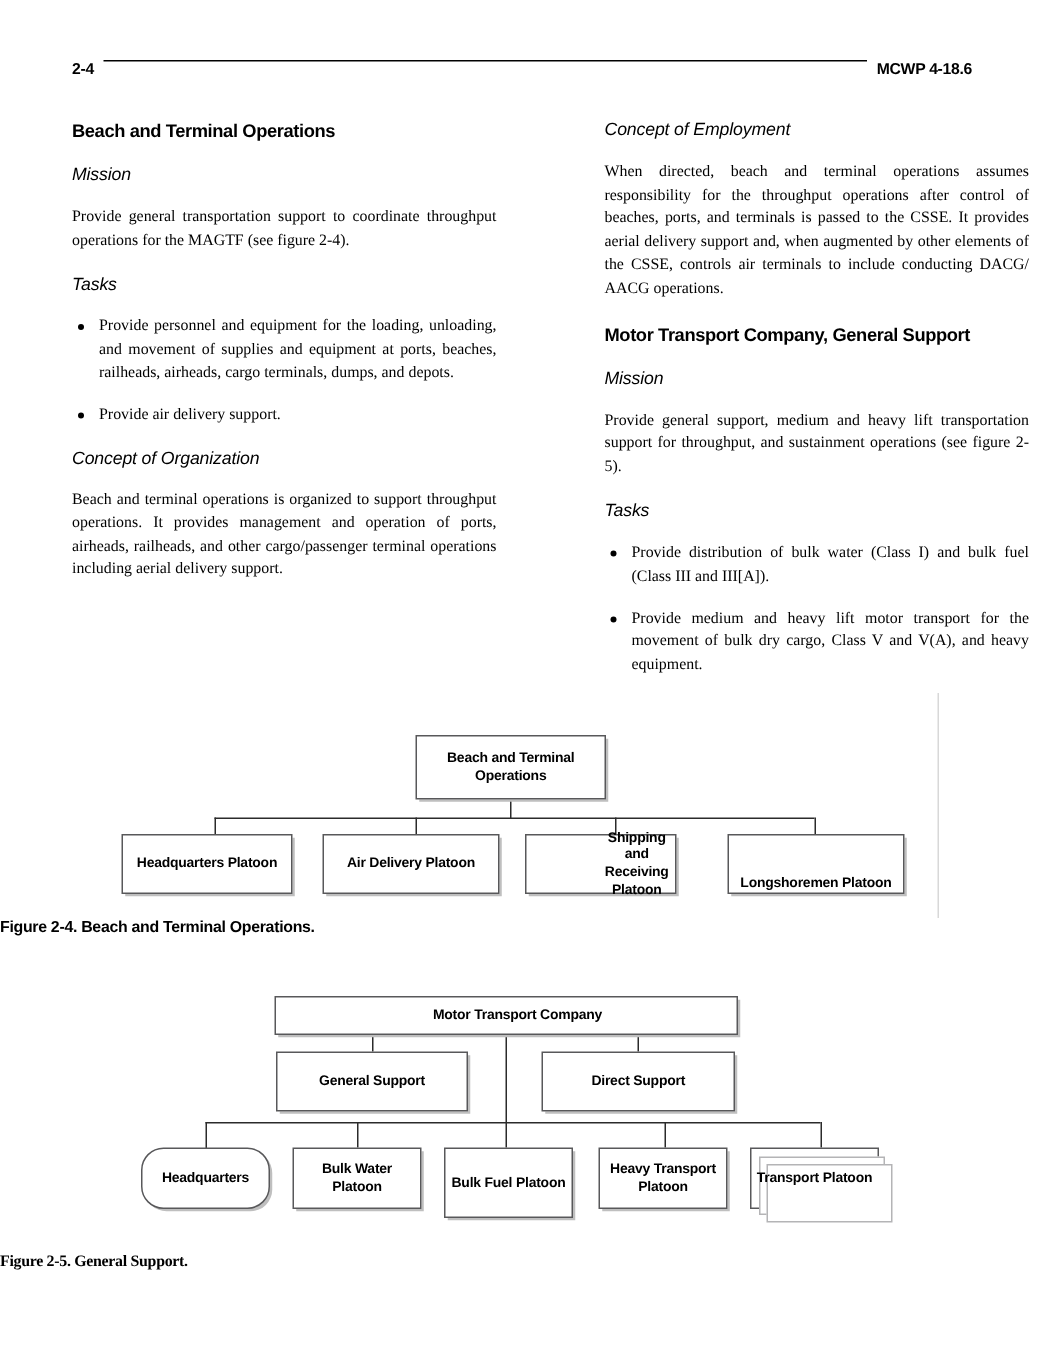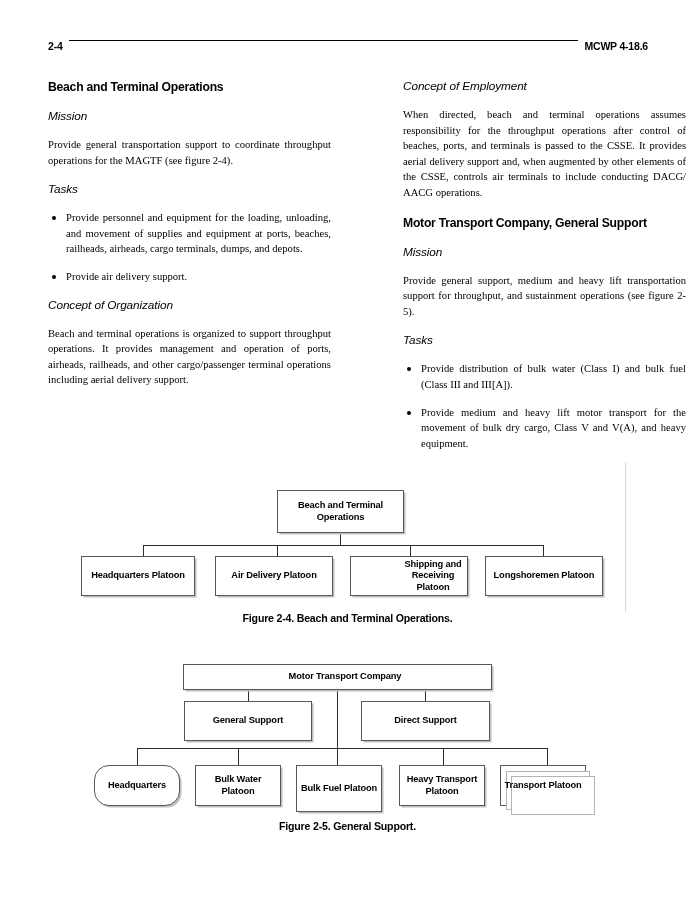--- a/index.html
+++ b/index.html
@@ -168,21 +168,20 @@
     position: absolute;
     background: #2b2b2b;
     z-index: 1;
   }
   .conn-h { height: 1px; }
   .conn-v { width: 1px; }
 
   .fig-caption {
     position: absolute;
     width: 695px;
-    text-align: center;
     font-family: "Liberation Sans", sans-serif;
     font-weight: bold;
     font-size: 10.6px;
     letter-spacing: -0.2px;
   }
 
   
   .margin-artifact {
     position: absolute;
     background: #d8d8d8;
@@ -250,24 +249,24 @@
     <div class="conn-v" style="left:277px; top:59px; height:12px;"></div>
     <div class="conn-v" style="left:410px; top:59px; height:12px;"></div>
     <div class="conn-v" style="left:543px; top:59px; height:12px;"></div>
 
     <div class="node" style="left:81px; top:70px; width:114px; height:40px;">
       <span>Headquarters Platoon</span>
     </div>
     <div class="node" style="left:215px; top:70px; width:118px; height:40px;">
       <span>Air Delivery Platoon</span>
     </div>
-    <div class="node" style="left:350px; top:70px; width:118px; height:40px;padding-left:48px;">
+    <div class="node" style="left:350px; top:70px; width:101px; height:40px;padding-left:48px;">
       <span>Shipping and Receiving Platoon</span>
     </div>
-    <div class="node" style="left:485px; top:70px; width:118px; height:40px;">
+    <div class="node" style="left:485px; top:70px; width:118px; height:40px;align-items:flex-end;">
       <span>Longshoremen Platoon</span>
     </div>
   </div>
 
   <div class="fig-caption" style="top:126px;">Figure 2-4. Beach and Terminal Operations.</div>
 </div>
 
 <div class="figure" style="top:662px;">
   <div class="chart" style="height:148px;">
 
@@ -304,14 +303,14 @@
       <span>Bulk Fuel Platoon</span>
     </div>
     <div class="node" style="left:399px; top:103px; width:86px; height:41px;">
       <span>Heavy Transport Platoon</span>
     </div>
     <div class="node stacked" style="left:500px; top:103px; width:86px; height:41px; box-shadow:none;">
       <span>Transport Platoon</span>
     </div>
   </div>
 
-  <div class="fig-caption" style="top:158px;">Figure 2-5. General Support.</div>
+  <div class="fig-caption" style="top:174px;font-family:Liberation Serif, serif;">Figure 2-5. General Support.</div>
 </div>
 
 </body></html>

